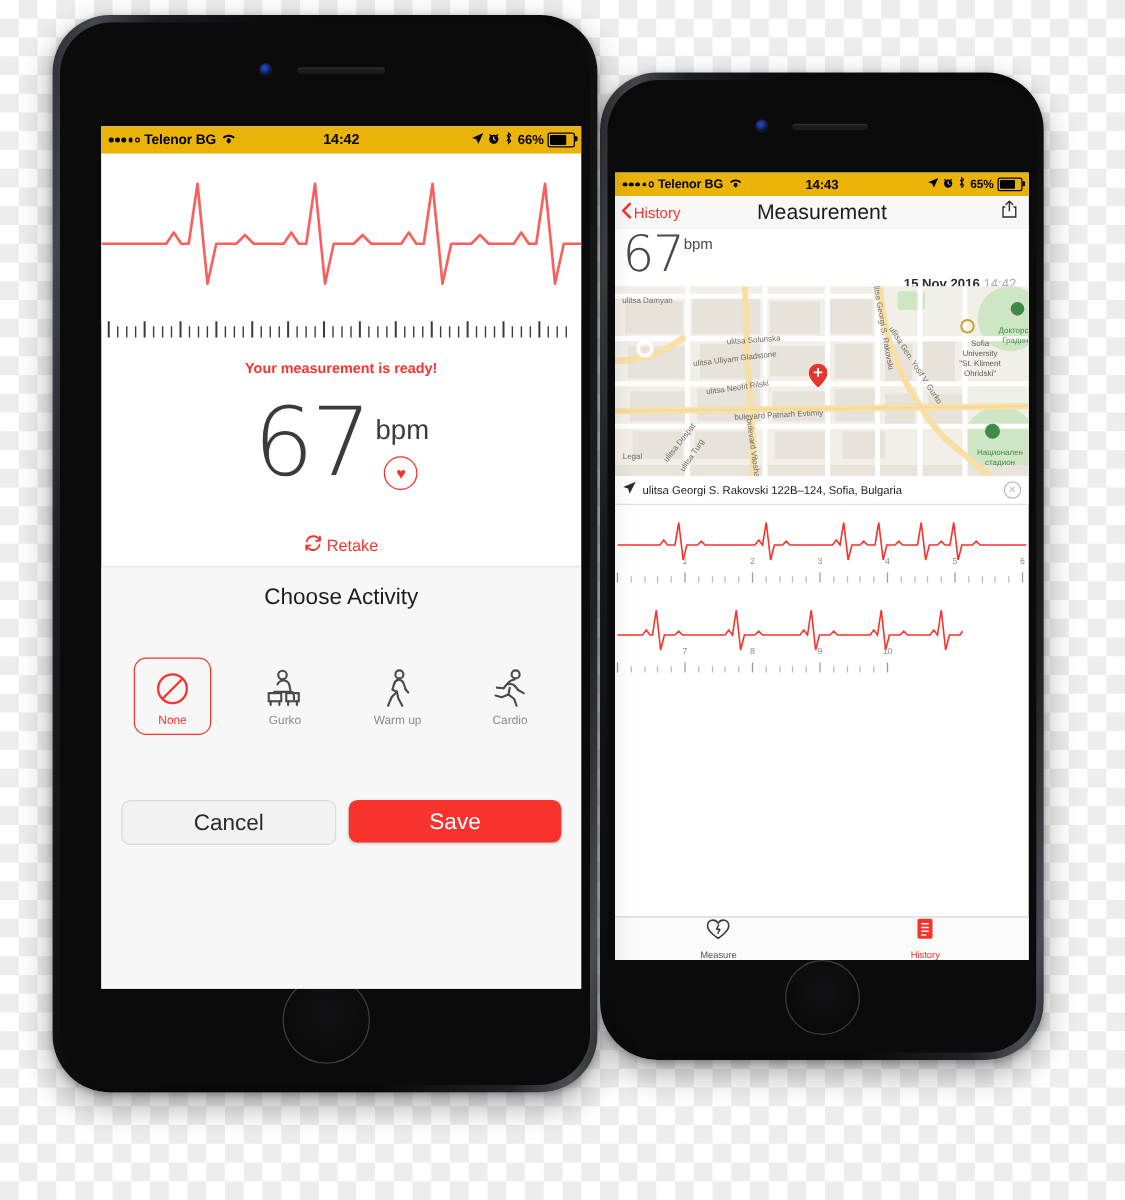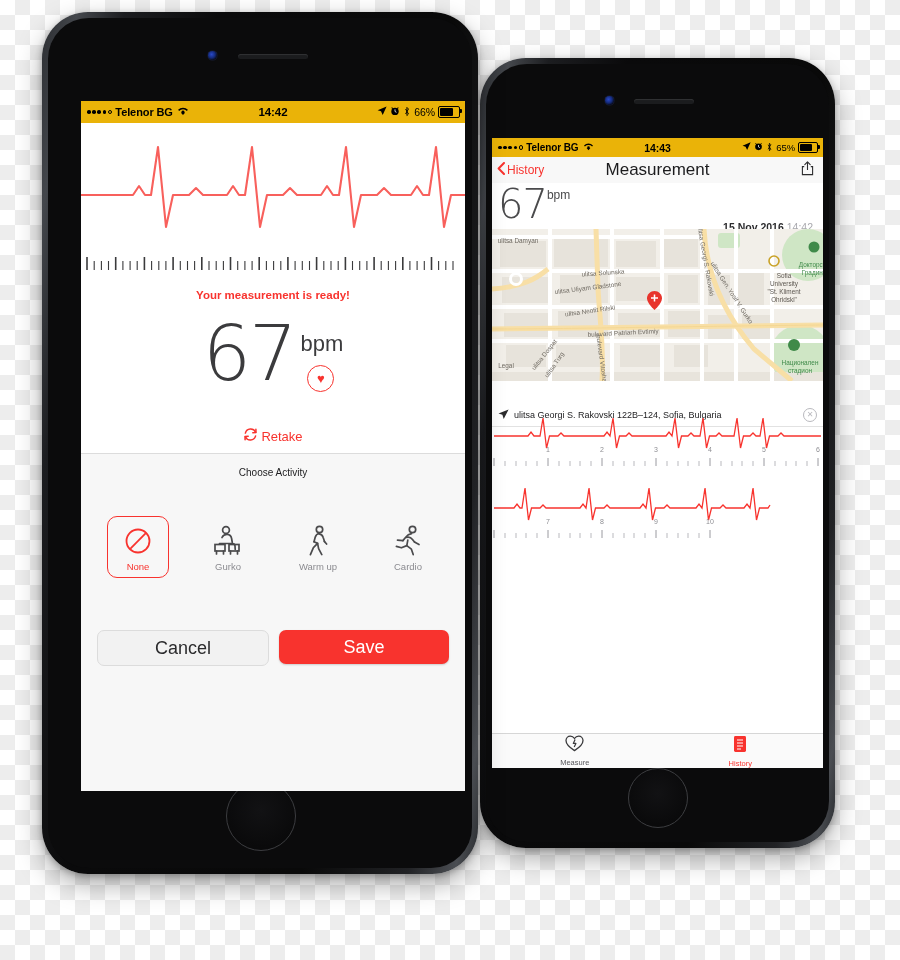--- a/index.html
+++ b/index.html
@@ -32,38 +32,38 @@
   
   .statusbar{position:absolute;left:0;right:0;top:0;height:19px;background:#eab308;
     display:flex;align-items:center;color:#000;font-size:10.5px;font-weight:700;letter-spacing:-.1px;}
   .sb-left{display:flex;align-items:center;gap:3px;padding-left:6px;white-space:nowrap;}
   .dots{display:flex;align-items:center;gap:1.6px;}
   .dot{width:3.6px;height:3.6px;border-radius:50%;background:#000;}
   .dot.hollow{background:transparent;border:1px solid #000;width:2.6px;height:2.6px;}
   .carrier{font-size:10px;font-weight:600;}
   .wifi{font-size:10px;line-height:1;margin-left:1px;}
   .sb-center{position:absolute;left:0;right:0;text-align:center;font-size:10.5px;font-weight:700;}
-  .sb-right{margin-left:auto;display:flex;align-items:center;gap:3px;padding-right:5px;font-size:9.5px;font-weight:400;}
+  .sb-right{margin-left:auto;display:flex;align-items:center;gap:3px;padding-right:5px;font-size:9.5px;font-weight:700;}
   .battery{position:relative;width:18px;height:8.5px;border:1px solid #000;border-radius:2px;display:inline-block;}
   .battery::after{content:"";position:absolute;right:-3px;top:2.2px;width:1.6px;height:3.6px;background:#000;border-radius:0 1px 1px 0;}
   .battery i{position:absolute;left:1px;top:1px;bottom:1px;background:#000;border-radius:1px;display:block;}
 
   
   .ecg-hero{position:absolute;left:0;right:0;background:#fff;}
   .msg-ready{text-align:center;color:#f8332e;font-size:11.5px;font-weight:600;}
   .bpm-row{display:flex;align-items:flex-start;justify-content:center;}
   .bpm-num{font-size:76px;line-height:.82;color:#3b3b3d;font-weight:300;letter-spacing:-2px;
     font-family:"DejaVu Sans",sans-serif;}
   .bpm-unit{font-size:22px;color:#3b3b3d;font-weight:400;margin-top:4px;margin-left:2px;}
   .heart-badge{width:25px;height:25px;border-radius:50%;border:1.5px solid #f8332e;
     display:flex;align-items:center;justify-content:center;color:#f8332e;font-size:13px;line-height:1;}
   .retake{display:flex;align-items:center;justify-content:center;gap:3px;color:#f8332e;font-size:13px;}
   .divider{height:1px;background:#dcdcdc;}
   .sheet{position:absolute;left:0;right:0;bottom:0;background:#f7f7f7;}
-  .sheet-title{text-align:center;font-size:10px;color:#1c1c1e;padding-top:13px;}
+  .sheet-title{text-align:center;font-size:18px;color:#1c1c1e;padding-top:13px;}
   .acts{display:flex;justify-content:space-around;align-items:flex-start;padding:12px 12px 0;}
   .act{width:60px;display:flex;flex-direction:column;align-items:center;gap:3px;padding:7px 0 5px;border-radius:10px;border:1.4px solid transparent;}
   .act.sel{border-color:#f8332e;}
   .act .glyph{height:34px;display:flex;align-items:center;justify-content:center;}
   .act .lbl{font-size:9.5px;color:#8b8b90;}
   .act.sel .lbl{color:#f8332e;}
   .btn-row{display:flex;gap:10px;padding:14px 16px 16px;}
   .btn{flex:1;height:34px;border-radius:7px;display:flex;align-items:center;justify-content:center;font-size:18px;}
   .btn-cancel{background:#f2f2f2;border:1px solid #dcdcdc;color:#2b2b2d;}
   .btn-save{background:#f8332e;color:#fff;box-shadow:0 1px 2px rgba(0,0,0,.18);}
@@ -79,21 +79,21 @@
   .res-unit{font-size:12px;color:#4a4a4c;margin-top:1px;}
   .res-date{margin-left:auto;align-self:flex-end;font-size:10.5px;white-space:nowrap;}
   .res-date b{color:#2c2c2e;font-weight:700;}
   .res-date span{color:#a9a9ae;font-weight:400;}
   .map{position:absolute;left:0;right:0;overflow:hidden;background:#f3efe8;}
   .maplbl{position:absolute;font-size:6.4px;color:#6f6a62;white-space:nowrap;font-family:"Liberation Sans",sans-serif;}
   .maplbl.park{color:#3f8a49;}
   .maplbl.poi{color:#5c5750;text-align:center;}
   .pin{position:absolute;width:13px;height:13px;}
   .addr{position:absolute;left:0;right:0;height:22px;background:#fff;border-bottom:1px solid #e2e2e2;
-    display:flex;align-items:center;gap:5px;padding:0 6px;margin-top:23px;}
+    display:flex;align-items:center;gap:5px;padding:0 6px;}
   .addr-txt{font-size:9px;color:#1c1c1e;white-space:nowrap;overflow:hidden;}
   .addr-x{margin-left:auto;width:12px;height:12px;border-radius:50%;border:1px solid #b9b9be;
     color:#b9b9be;font-size:8px;display:flex;align-items:center;justify-content:center;line-height:1;}
   .strip{position:absolute;left:0;right:0;}
   .tickno{position:absolute;font-size:7px;color:#8e8e93;transform:translateX(-50%);}
   .tabbar{position:absolute;left:0;right:0;bottom:0;height:34px;background:#fafafa;border-top:1px solid #d6d6d6;
     display:flex;}
   .tab{flex:1;display:flex;flex-direction:column;align-items:center;justify-content:center;gap:2px;}
   .tab .tl{font-size:7.5px;color:#57575b;}
   .tab.active .tl{color:#f8332e;}

